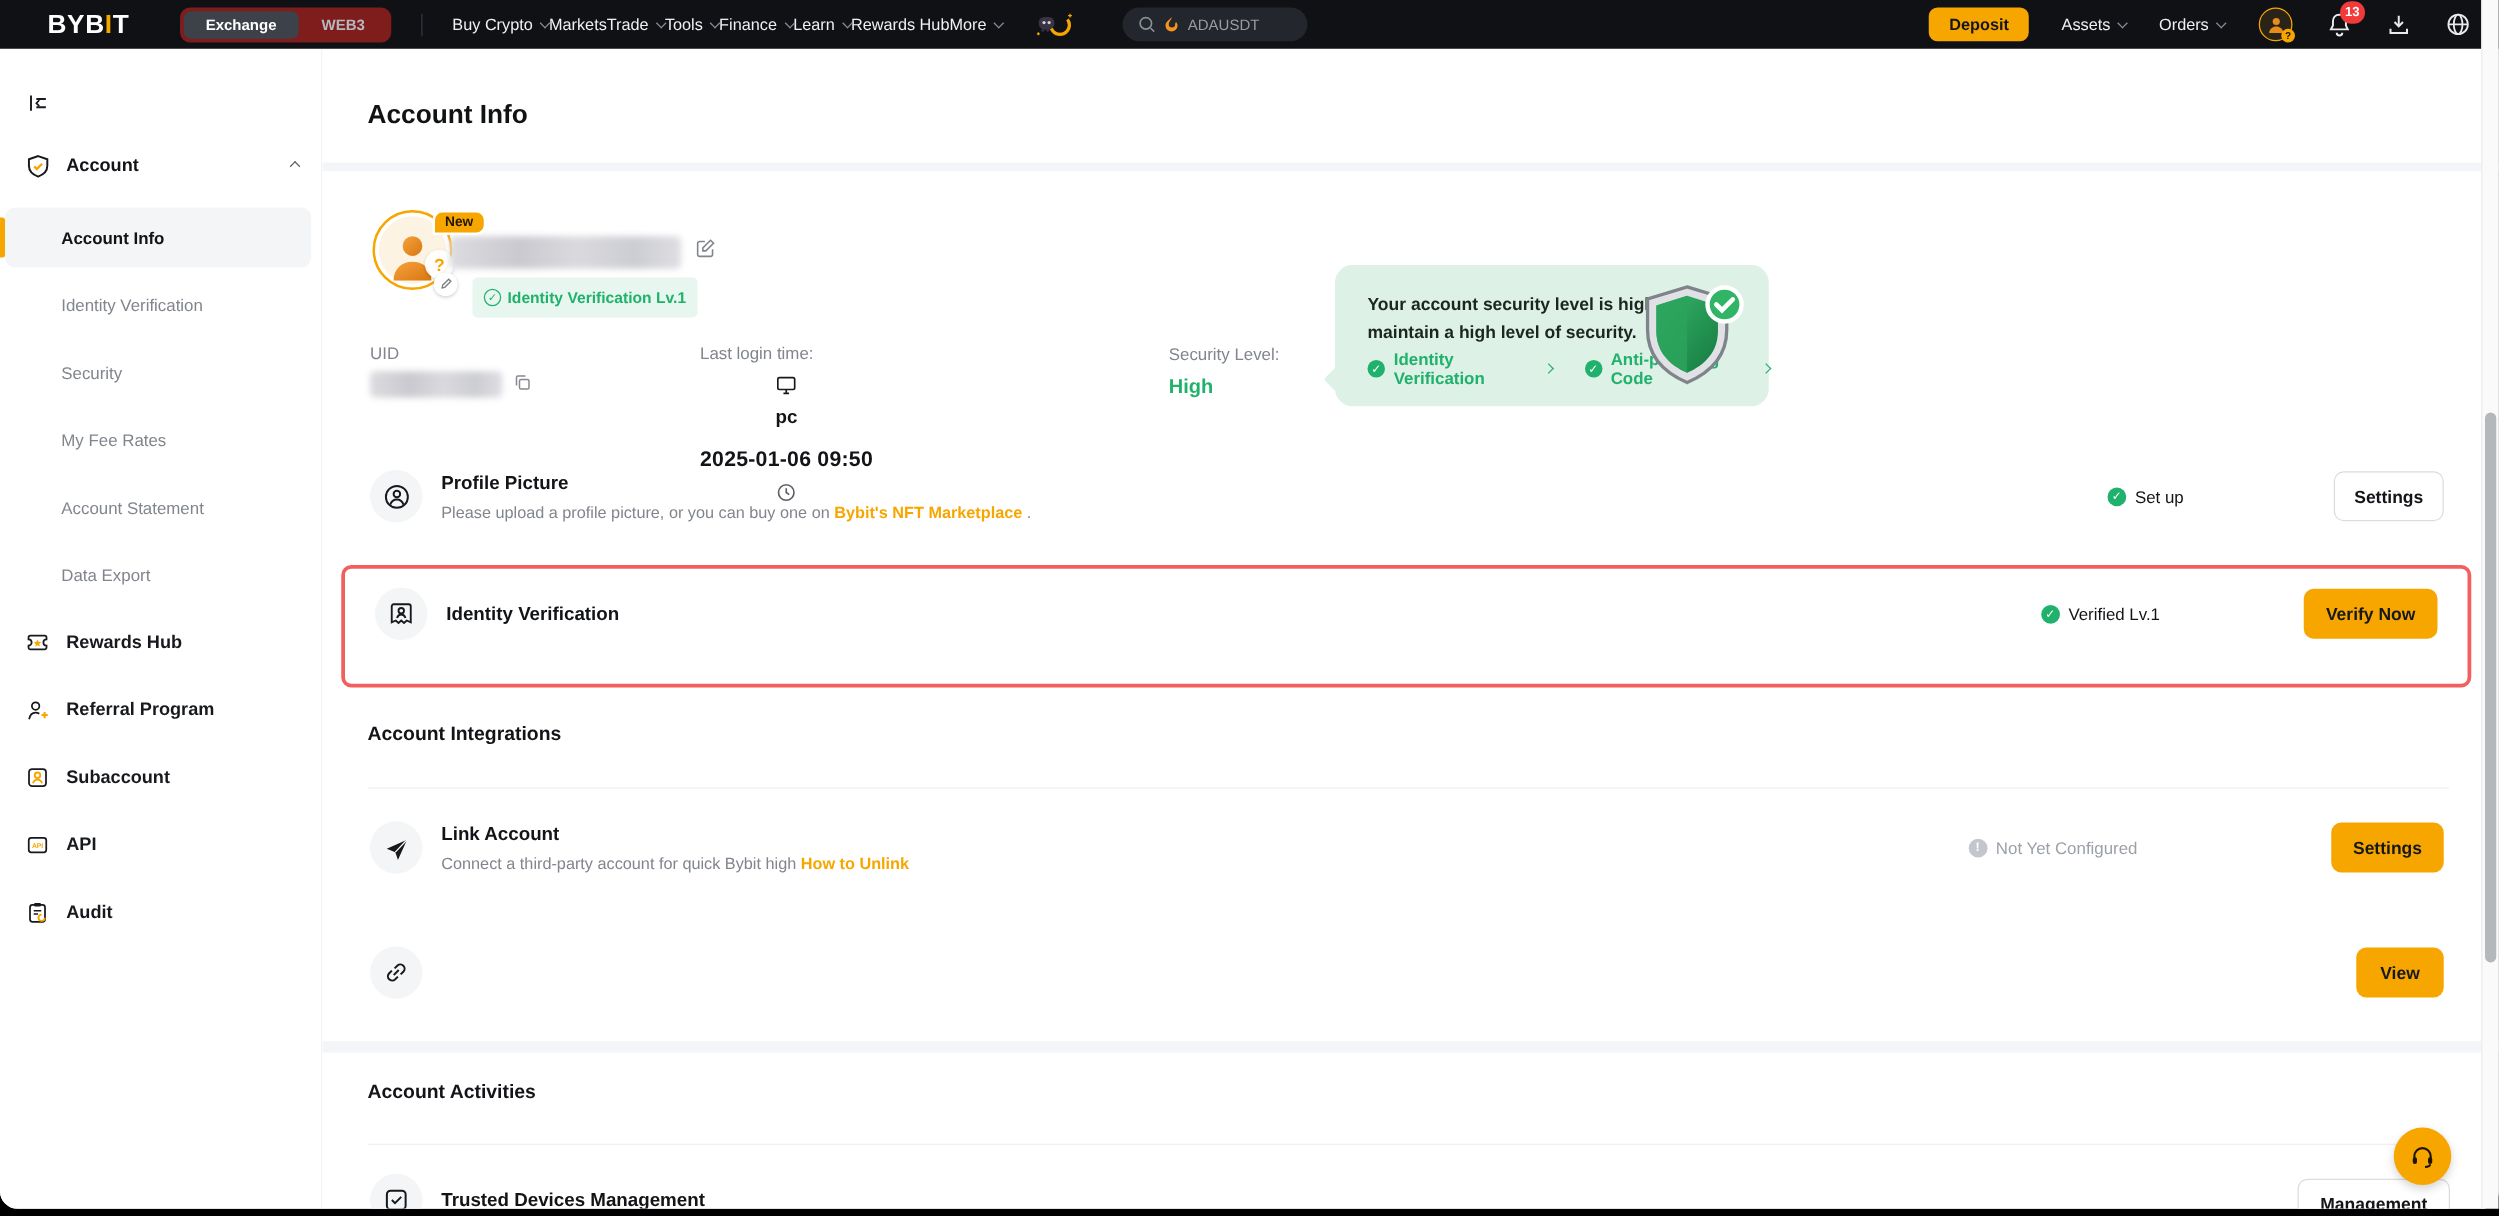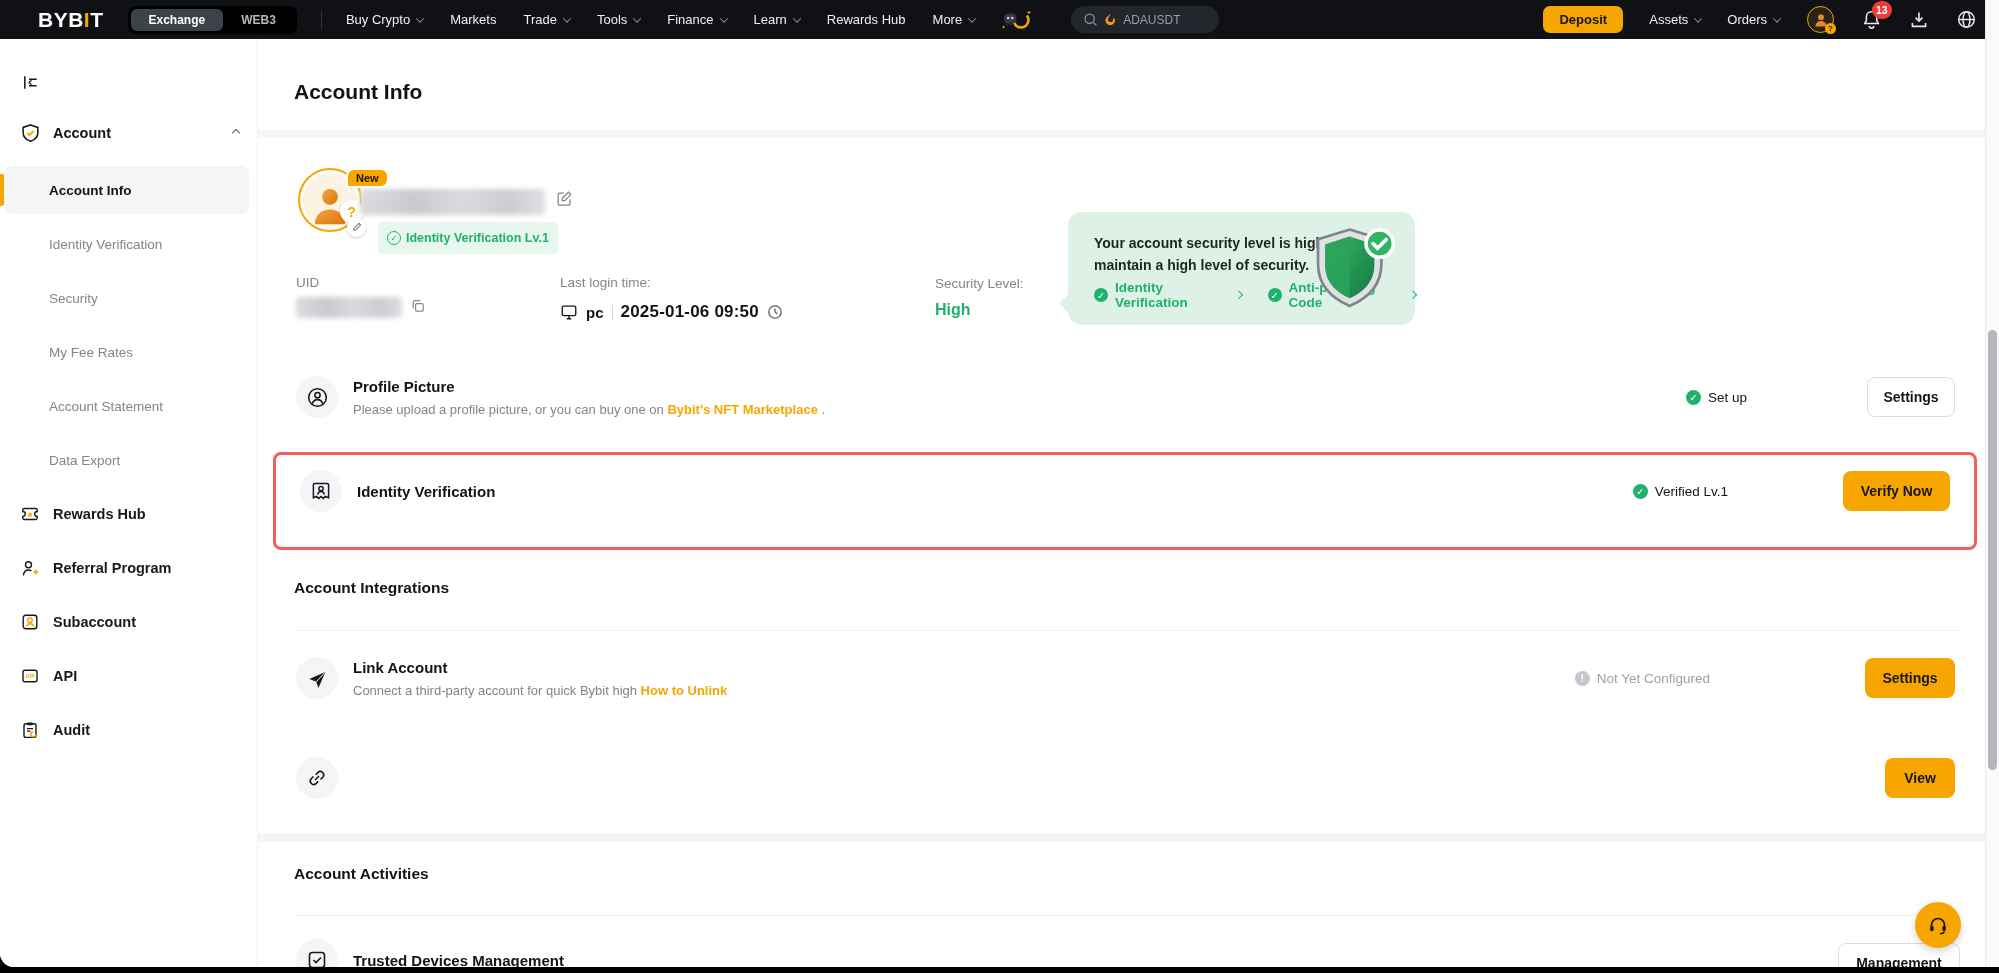--- a/index.html
+++ b/index.html
@@ -7,25 +7,25 @@
     font-family:"Liberation Sans","DejaVu Sans",sans-serif; }
   .screen { position:relative; width:1999px; height:973px; background:#000; }
   .window { position:absolute; left:0; top:0; right:0; height:967px; background:#fff;
     border-radius:0 0 14px 14px; overflow:hidden; }
 
   
   .topbar { height:39px; background:#0f1114; display:flex; align-items:center;
     padding:0 22px 0 38px; color:#eef0f2; position:relative; z-index:5; }
   .logo { font-size:21px; font-weight:800; letter-spacing:.5px; color:#fff; cursor:pointer; }
   .logo-i { color:#f7a600; }
-  .mode-toggle { margin-left:24px; background:#000000; border-radius:8px; padding:3px; display:flex; }
+  .mode-toggle { margin-left:40px; background:#7f1d1d; border-radius:8px; padding:3px; display:flex; }
   .mode-tab { padding:4px 18px; font-size:12px; font-weight:700; color:#b4b8c0; border-radius:6px; cursor:pointer; }
   .mode-tab.active { background:#3d414a; color:#fff; }
   .tb-divider { width:1px; height:18px; background:#33363c; margin:0 24px; }
-  .tb-nav { display:flex; align-items:center; gap:27px; }
+  .tb-nav { display:flex; align-items:center; }
   .tb-item { display:flex; align-items:center; font-size:13px; color:#eef0f2; cursor:pointer; white-space:nowrap; }
   .cv { display:inline-block; width:6px; height:6px; border-right:1.5px solid #8a8f98; border-bottom:1.5px solid #8a8f98; }
   .cv-down { transform:rotate(45deg) translate(-1px,-1px); margin-left:7px; }
   .cv-up { transform:rotate(-135deg); margin-left:auto; border-color:#5a5e66; }
   .cv-right { transform:rotate(-45deg); border-color:#20b26c; margin-left:2px; }
   .promo { margin-left:26px; cursor:pointer; display:flex; align-items:center; }
   .search { margin-left:40px; width:148px; height:27px; background:#23262c; border-radius:14px;
     display:flex; align-items:center; padding:0 12px; gap:7px; cursor:text; }
   .search-text { font-size:12px; color:#989ca4; }
   .tb-spacer { flex:1; }
@@ -86,21 +86,21 @@
   .name-edit { position:absolute; left:298px; top:151px; cursor:pointer; }
   .kyc-pill { position:absolute; left:120px; top:183px; height:23px; background:#e7f6ee; border-radius:4px;
     color:#20b26c; font-size:12.5px; font-weight:700; display:inline-flex; align-items:center;
     gap:5px; padding:16px 9px; }
 
   .fld-label { position:absolute; font-size:13.5px; color:#81858c; }
   .uid-label { left:38px; top:236px; }
   .uid-redact { left:38px; top:258px; width:106px; height:21px; }
   .copy-icon { position:absolute; left:152px; top:259px; cursor:pointer; }
   .login-label { left:302px; top:236px; }
-  .login-row { position:absolute; left:302px; top:260px; height:26px; display:flex; align-items:center; gap:8px; }
+  .login-row { position:absolute; left:302px; top:260px; height:26px; display:flex; align-items:center; gap:8px;flex-direction:column; }
   .pc-txt { font-size:15px; font-weight:700; color:#121417; }
   .pipe { width:1px; height:15px; background:#d3d6da; }
   .time-txt { font-size:17px; font-weight:800; color:#121417; letter-spacing:.2px; }
   .sec-label { left:677px; top:237px; }
   .sec-value { position:absolute; left:677px; top:262px; font-size:16px; font-weight:800; color:#20b26c; }
 
   .sec-box { position:absolute; left:810px; top:173px; width:347px; height:113px; background:#def1e6;
     border-radius:14px; padding:21px 20px 0 26px; }
   .sec-box::before { content:''; position:absolute; left:-6px; top:84px; width:15px; height:15px;
     background:#def1e6; transform:rotate(45deg); border-radius:3px; }

